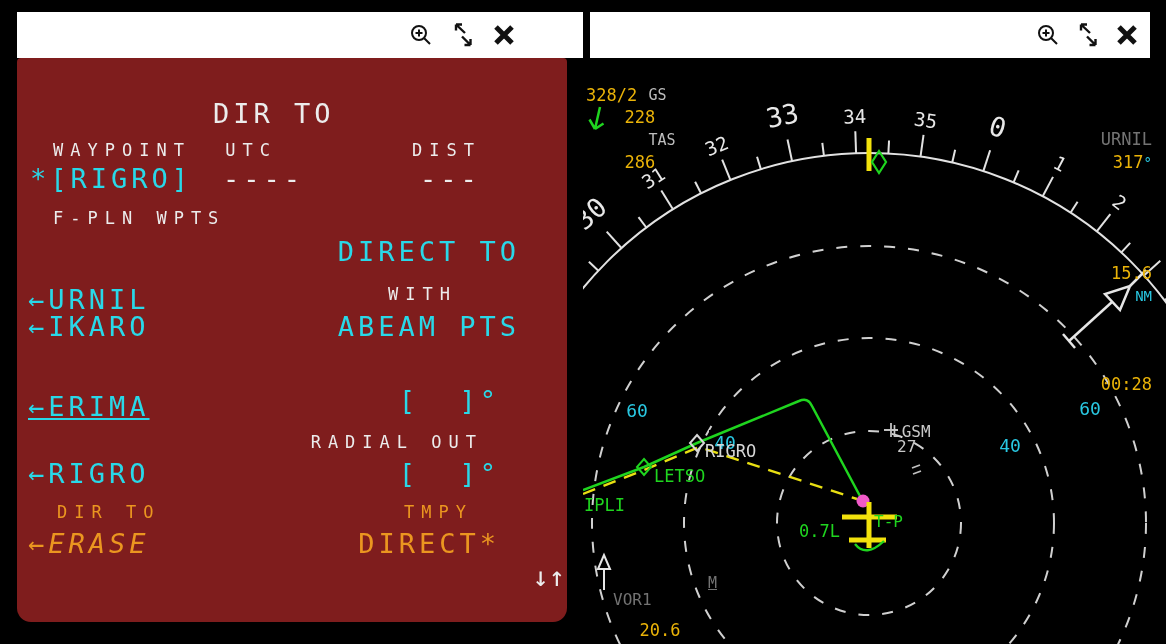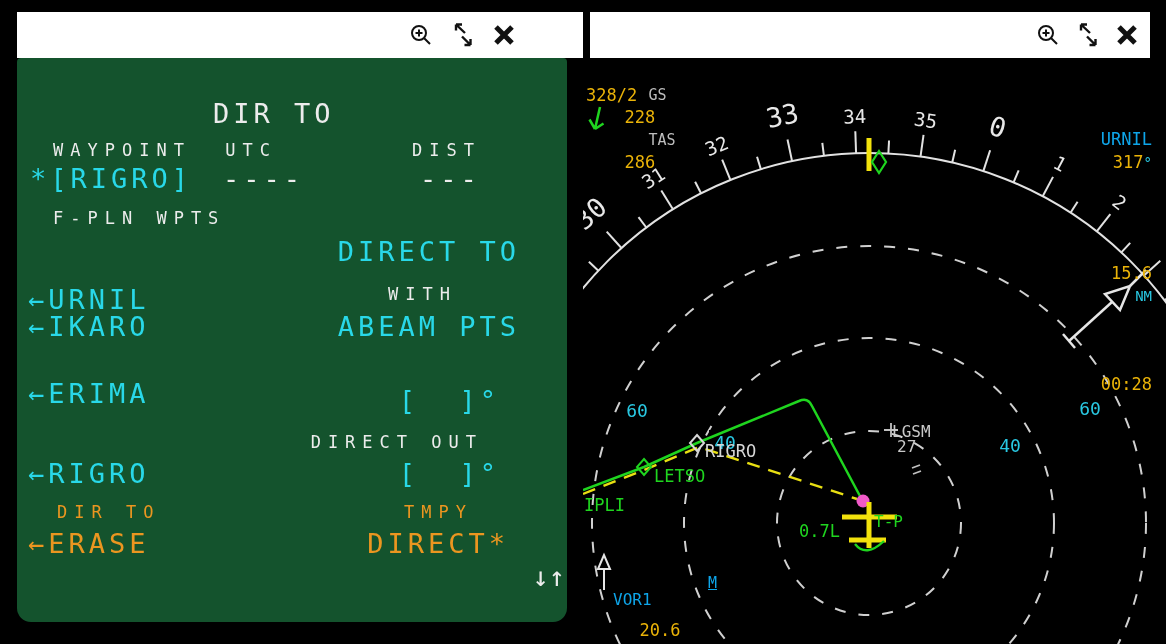--- a/index.html
+++ b/index.html
@@ -3,33 +3,33 @@
 <meta charset="utf-8">
 <style>
   html,body{margin:0;padding:0;background:#000;width:1166px;height:644px;overflow:hidden;
     font-family:"DejaVu Sans Mono",monospace;}
   .titlebar{position:absolute;background:#fff;height:46px;top:12px;display:flex;
     align-items:center;justify-content:flex-end;}
   .tb-icon{display:block;cursor:pointer;}
   .tb-icon svg{display:block;}
   
   .mcdu-screen{position:absolute;left:17px;top:58px;width:550px;height:564px;
-    background:#14532d;border-radius:4px 4px 14px 14px;}
+    background:#7f1d1d;border-radius:4px 4px 14px 14px;}
   .mcdu-screen span{position:absolute;white-space:pre;line-height:1.05;}
   .lg{font-size:27px;letter-spacing:4px;}
   .sm{font-size:17px;letter-spacing:7px;}
   .cyan{color:#29d8e8;}
   .white{color:#ececec;}
   .amber{color:#eb9620;}
   
   .nd{position:absolute;left:583px;top:58px;width:583px;height:586px;background:#000;}
   .nd .ov{position:absolute;white-space:pre;line-height:22px;}
   .g{color:#eab308;}
   .cy{color:#29c8e2;}
-  .wh{color:#0ea5e9;}
+  .wh{color:#737373;}
   .gy{color:#bdbdbd;}
   .f17{font-size:17px;}
   .f15{font-size:15px;margin-left:24px;}
   .f14{font-size:14px;}
   .f16{font-size:16px;}
   .underl{text-decoration:underline;}
   .tr{text-align:right;}
   .ctick{stroke:#e2e2e2;stroke-width:2;}
   .cnum{fill:#e8e8e8;font-family:"DejaVu Sans Mono",monospace;font-size:19px;text-anchor:middle;}
   .cnum.big{font-size:27px;}
@@ -65,29 +65,29 @@
   <span class="sm white" style="left:395px;top:84px;">DIST</span>
   <span class="lg cyan" style="left:13px;top:107px;">*[RIGRO]</span>
   <span class="lg white" style="left:206px;top:107px;">----</span>
   <span class="lg white" style="left:403px;top:107px;">---</span>
   <span class="sm white" style="left:36px;top:152px;">F-PLN WPTS</span>
   <span class="lg cyan" style="left:11px;top:180px;margin-top:48px;">←URNIL</span>
   <span class="lg cyan tr" style="right:47px;top:180px;">DIRECT TO</span>
   <span class="sm white tr" style="right:110px;top:228px;">WITH</span>
   <span class="lg cyan" style="left:11px;top:255px;">←IKARO</span>
   <span class="lg cyan tr" style="right:47px;top:255px;">ABEAM PTS</span>
-  <span class="lg cyan" style="left:11px;top:322px;">←ERIMA</span>
+  <span class="lg cyan" style="left:11px;top:335px;text-decoration:underline;">←ERIMA</span>
   <span class="lg cyan tr" style="right:67px;top:329px;">[  ]°</span>
-  <span class="sm white tr" style="right:84px;top:376px;">DIRECT OUT</span>
+  <span class="sm white tr" style="right:84px;top:376px;">RADIAL OUT</span>
   <span class="lg cyan" style="left:11px;top:402px;">←RIGRO</span>
   <span class="lg cyan tr" style="right:67px;top:402px;">[  ]°</span>
   <span class="sm amber" style="left:40px;top:446px;">DIR TO</span>
   <span class="sm amber tr" style="right:94px;top:446px;">TMPY</span>
-  <span class="lg amber" style="left:11px;top:472px;">←ERASE</span>
-  <span class="lg amber tr" style="right:58px;top:472px;">DIRECT*</span>
+  <span class="lg amber" style="left:11px;top:472px;font-style:italic;">←ERASE</span>
+  <span class="lg amber tr" style="right:67px;top:472px;">DIRECT*</span>
   <span class="lg white" style="right:2px;top:505px;letter-spacing:0;">↓↑</span>
 </div>
 
 <div class="titlebar" style="left:590px;width:560px;gap:15px;padding-right:12px;box-sizing:border-box;">
   <span class="tb-icon">
     <svg width="24" height="24" viewBox="0 0 24 24" fill="none" stroke="#111" stroke-width="2">
       <circle cx="10" cy="10" r="7"></circle>
         <path d="M10 6.5v7M6.5 10h7M15.2 15.2L21 21"></path>
     </svg>
     </span>

